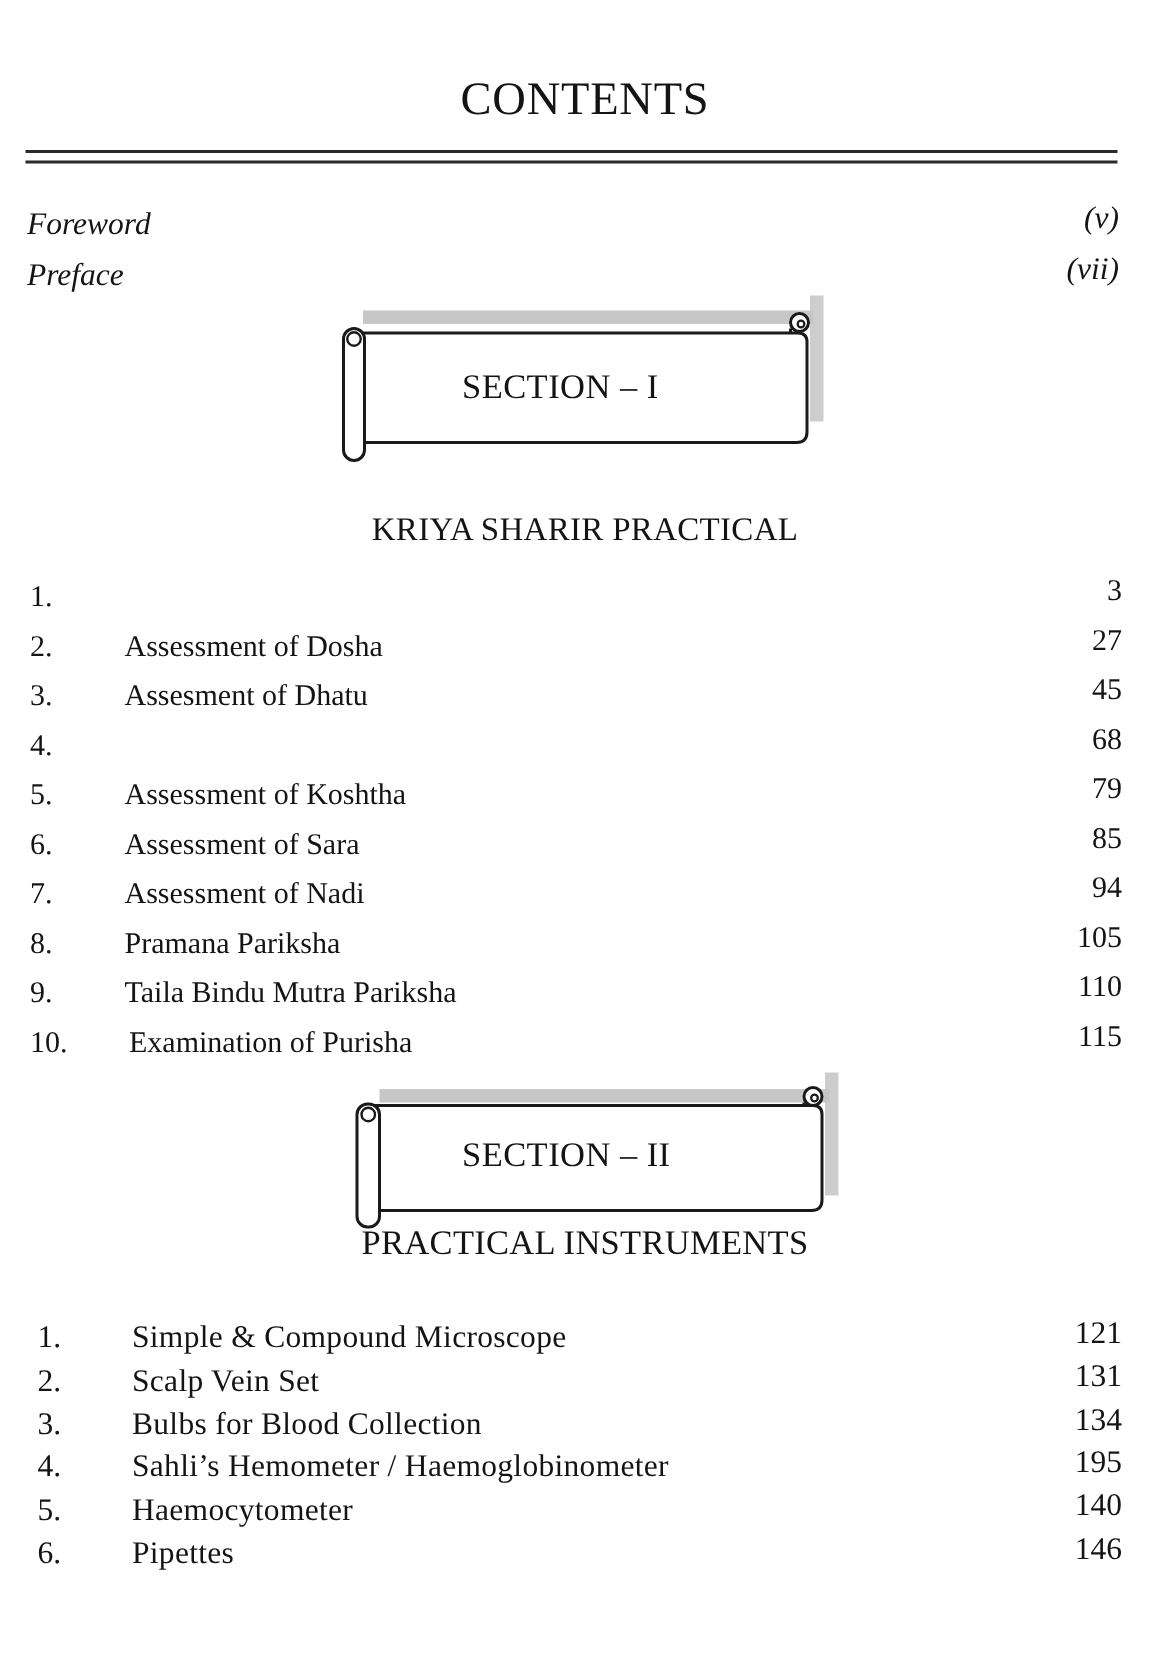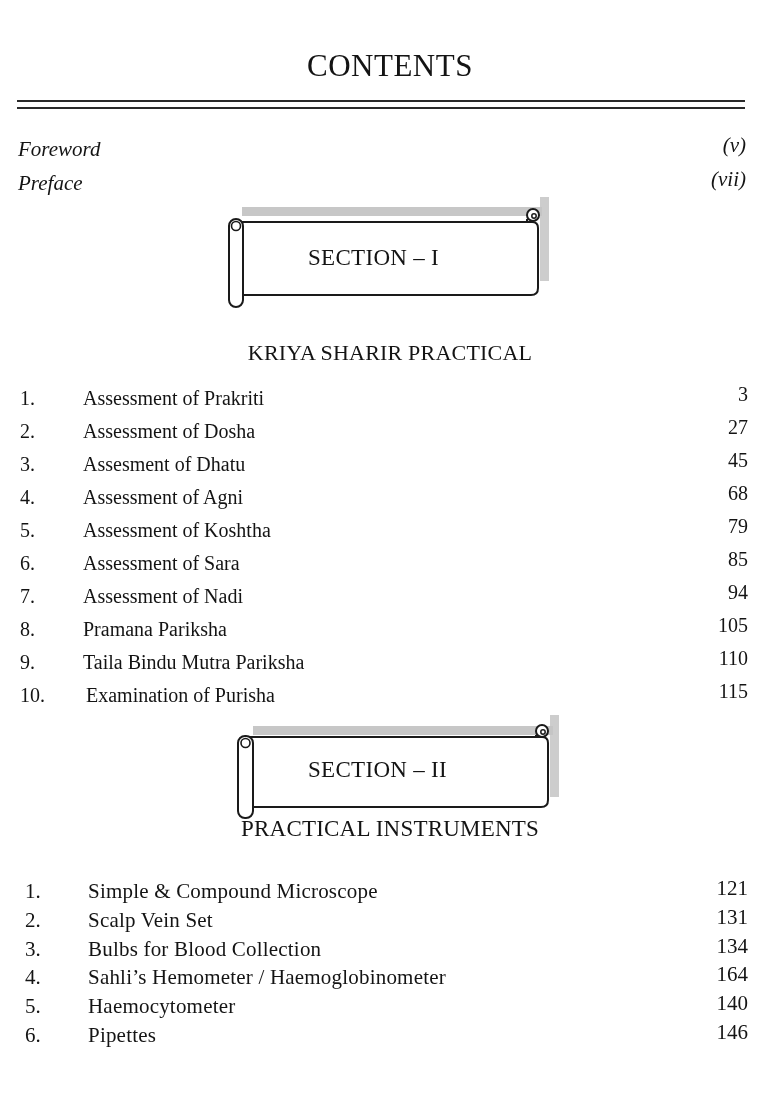--- a/index.html
+++ b/index.html
@@ -62,36 +62,34 @@
     <rect x="7" y="26" width="14" height="88" rx="7" ry="7" fill="#ffffff" stroke="#1a1a1a" stroke-width="2"></rect>
     <circle cx="14" cy="33" r="4.5" fill="none" stroke="#1a1a1a" stroke-width="1.6"></circle>
   </svg>
   <div class="scroll-label" style="left:86px; top:52px;">SECTION – I</div>
 </div>
 
 <div class="abs heading" style="top:340px;">KRIYA SHARIR PRACTICAL</div>
 
 <div class="abs row s1" style="top:387px;">
   <span class="num">1.</span>
-  <span class="txt">Assessment of Prakriti</span>
   <span class="pg" style="top:-4px;">3</span>
 </div>
 <div class="abs row s1" style="top:420px;">
   <span class="num">2.</span>
   <span class="txt">Assessment of Dosha</span>
   <span class="pg" style="top:-4px;">27</span>
 </div>
 <div class="abs row s1" style="top:453px;">
   <span class="num">3.</span>
   <span class="txt">Assesment of Dhatu</span>
   <span class="pg" style="top:-4px;">45</span>
 </div>
 <div class="abs row s1" style="top:486px;">
   <span class="num">4.</span>
-  <span class="txt">Assessment of Agni</span>
   <span class="pg" style="top:-4px;">68</span>
 </div>
 <div class="abs row s1" style="top:519px;">
   <span class="num">5.</span>
   <span class="txt">Assessment of Koshtha</span>
   <span class="pg" style="top:-4px;">79</span>
 </div>
 <div class="abs row s1" style="top:552px;">
   <span class="num">6.</span>
   <span class="txt">Assessment of Sara</span>
@@ -145,21 +143,21 @@
   <span class="pg" style="top:-3px;">131</span>
 </div>
 <div class="abs row s2" style="top:937px;">
   <span class="num">3.</span>
   <span class="txt">Bulbs for Blood Collection</span>
   <span class="pg" style="top:-3px;text-align:right;">134</span>
 </div>
 <div class="abs row s2" style="top:965px;">
   <span class="num">4.</span>
   <span class="txt">Sahli’s Hemometer / Haemoglobinometer</span>
-  <span class="pg" style="top:-3px;">164</span>
+  <span class="pg" style="top:-3px;">195</span>
 </div>
 <div class="abs row s2" style="top:994px;">
   <span class="num">5.</span>
   <span class="txt">Haemocytometer</span>
   <span class="pg" style="top:-3px;">140</span>
 </div>
 <div class="abs row s2" style="top:1023px;">
   <span class="num">6.</span>
   <span class="txt">Pipettes</span>
   <span class="pg" style="top:-3px;">146</span>

